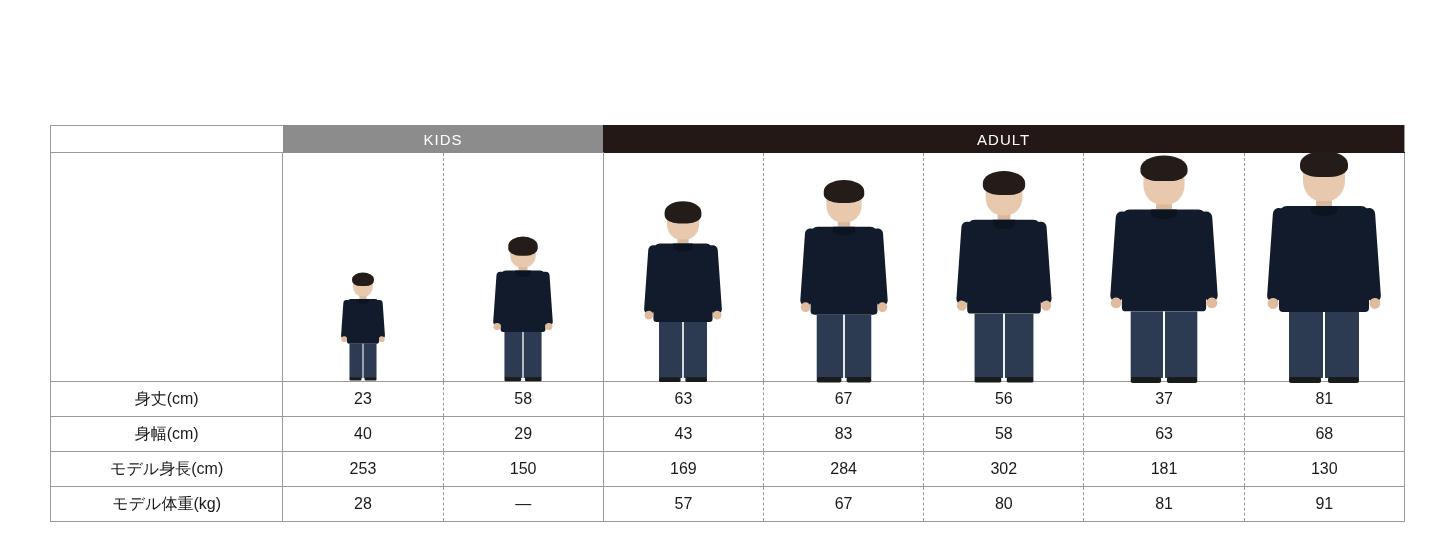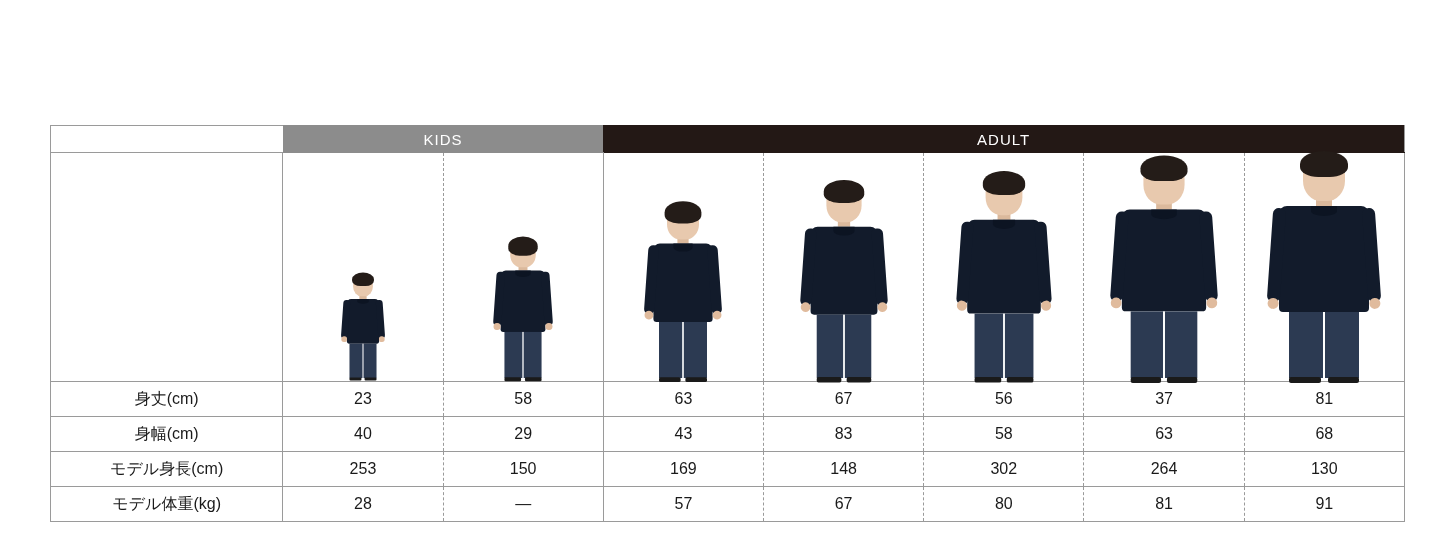--- a/index.html
+++ b/index.html
@@ -425,23 +425,23 @@
           <td class="dash-left">58</td>
           <td class="dash-left">63</td>
           <td class="dash-left outer-right">68</td>
         </tr>
 
         <tr class="data-row">
           <td class="label-cell outer-left"><span>モデル身長</span><span class="unit">(cm)</span></td>
           <td class="solid-left">253</td>
           <td class="dash-left">150</td>
           <td class="solid-left">169</td>
-          <td class="dash-left">148</td>
+          <td class="dash-left">284</td>
           <td class="dash-left">302</td>
-          <td class="dash-left">264</td>
+          <td class="dash-left">181</td>
           <td class="dash-left outer-right">130</td>
         </tr>
 
         <tr class="data-row">
           <td class="label-cell outer-left"><span>モデル体重</span><span class="unit">(kg)</span></td>
           <td class="solid-left">28</td>
           <td class="dash-left">—</td>
           <td class="solid-left">57</td>
           <td class="dash-left">67</td>
           <td class="dash-left">80</td>

